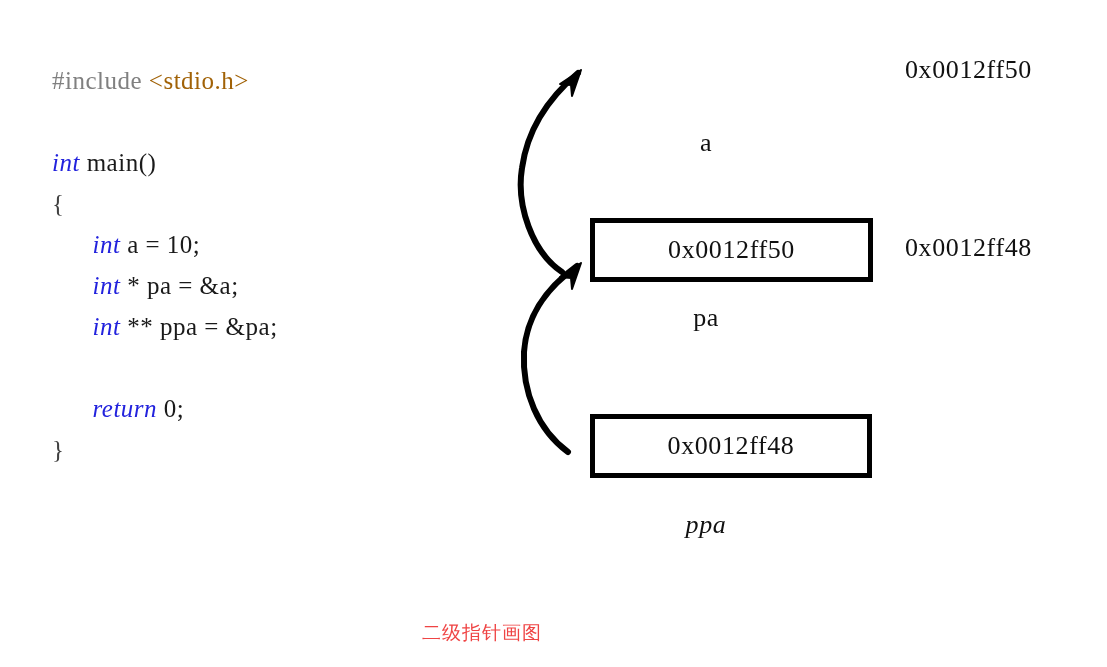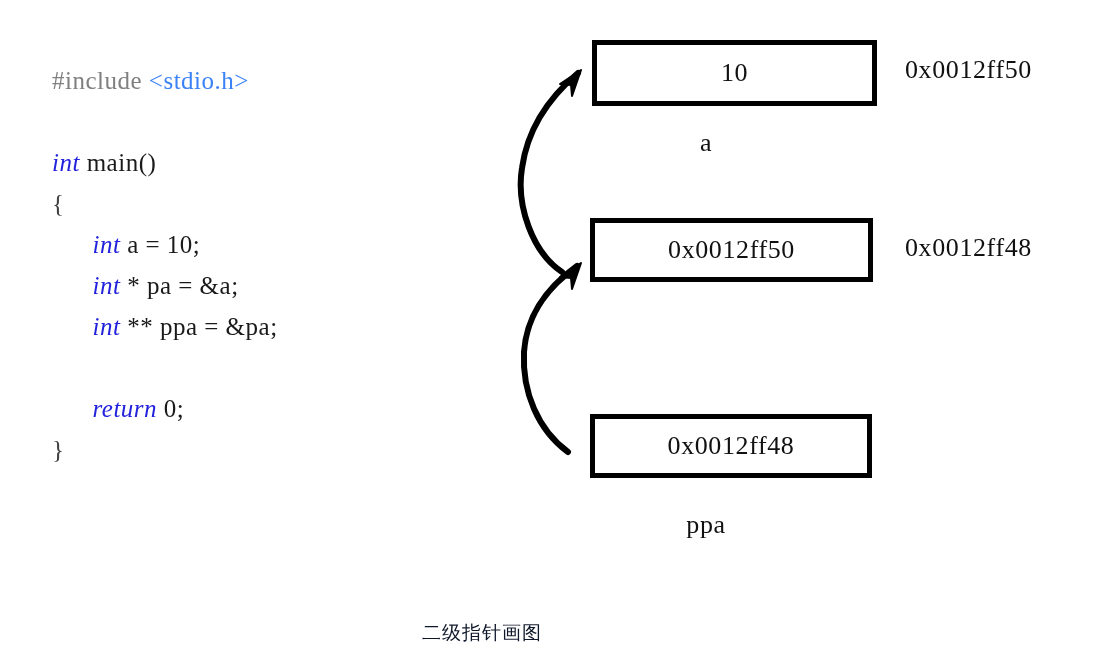--- a/index.html
+++ b/index.html
@@ -32,21 +32,21 @@
     line-height: 41px;
     white-space: pre;
     letter-spacing: 0.5px;
   }
   .code-line {
     white-space: pre;
     min-height: 41px;
   }
   .tok { white-space: pre; }
   .tok-preproc { color: #808080; text-align: center; }
-  .tok-header  { color: #3b82f6; }
+  .tok-header  { color: #a16207; }
   .tok-kw      { color: #2222dd; font-style: italic; }
   .tok-plain   { color: #1a1a1a; }
   .tok-brace   { color: #404040; }
   .blank-line  { height: 41px; }
 
   
   .mem-box {
     position: absolute;
     border: 5px solid #000000;
     background: #ffffff;
@@ -67,21 +67,21 @@
   
   .var-label {
     position: absolute;
     font-size: 26px;
     color: #111111;
     text-align: center;
     letter-spacing: 0.6px;
   }
   .label-a   { left: 606px; top: 128px; width: 200px; }
   .label-pa  { left: 606px; top: 303px; width: 200px; }
-  .label-ppa { left: 606px; top: 510px; width: 200px; }
+  .label-ppa { left: 606px; top: 510px; width: 200px; font-style: italic; }
 
   
   .addr-label {
     position: absolute;
     font-size: 26px;
     color: #111111;
     letter-spacing: 0.6px;
     white-space: nowrap;
   }
   .addr-a   { left: 905px; top: 55px; }
@@ -100,42 +100,40 @@
 
   
   .caption {
     position: absolute;
     left: 0;
     top: 620px;
     width: 964px;
     text-align: center;
     font-family: "DejaVu Sans", "Liberation Sans", sans-serif;
     font-size: 19px;
-    color: #0f172a;
+    color: #ef4444;
     letter-spacing: 1px;
   }
 </style>
 </head>
 <body>
 
 <div id="stage">
 
   <div class="code-panel" id="code-panel"><div class="code-line"><span class="tok tok-preproc">#include </span><span class="tok tok-header">&lt;stdio.h&gt;</span></div><div class="code-line blank-line">&nbsp;</div><div class="code-line"><span class="tok tok-kw">int</span><span class="tok tok-plain"> main()</span></div><div class="code-line"><span class="tok tok-brace">{</span></div><div class="code-line"><span class="tok tok-plain">      </span><span class="tok tok-kw">int</span><span class="tok tok-plain"> a = 10;</span></div><div class="code-line"><span class="tok tok-plain">      </span><span class="tok tok-kw">int</span><span class="tok tok-plain"> * pa = &amp;a;</span></div><div class="code-line"><span class="tok tok-plain">      </span><span class="tok tok-kw">int</span><span class="tok tok-plain"> ** ppa = &amp;pa;</span></div><div class="code-line blank-line">&nbsp;</div><div class="code-line"><span class="tok tok-plain">      </span><span class="tok tok-kw">return</span><span class="tok tok-plain"> 0;</span></div><div class="code-line"><span class="tok tok-brace">}</span></div></div>
 
-  <div class="mem-box box-a">
-    <span class="box-value">10</span>
-  </div>
   <div class="mem-box box-pa">
     <span class="box-value">0x0012ff50</span>
   </div>
   <div class="mem-box box-ppa">
     <span class="box-value">0x0012ff48</span>
   </div>
 
   <div class="var-label label-a">a</div>
+  <div class="var-label label-pa">pa</div>
   <div class="var-label label-ppa">ppa</div>
 
   <div class="addr-label addr-a">0x0012ff50</div>
   <div class="addr-label addr-pa">0x0012ff48</div>
 
   <svg class="arrows" viewBox="0 0 1107 667">
 
     <g>
       <path d="M 562 272 C 532 252 516 205 522 168 C 528 125 552 95 578 73" fill="none" stroke="#000000" stroke-width="6" stroke-linecap="round"></path>
       <path d="M 581 70 L 560 84 L 571 85 L 572 96 Z" fill="#000000" stroke="#000000" stroke-width="2" stroke-linejoin="round"></path>

